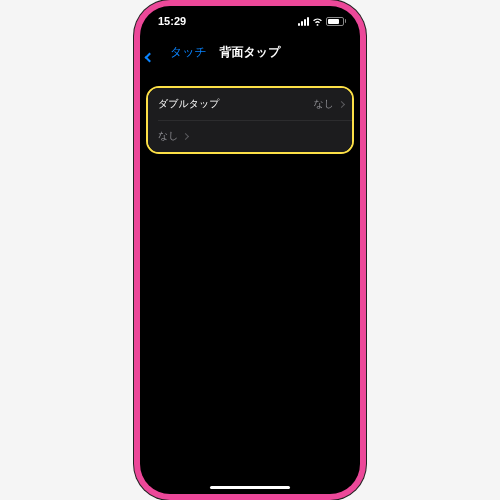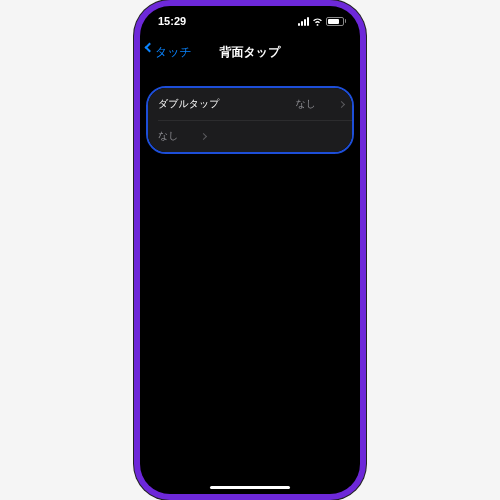--- a/index.html
+++ b/index.html
@@ -8,21 +8,21 @@
       height: 500px;
       background: #f5f5f5;
       display: flex;
       align-items: flex-start;
       justify-content: center;
       font-family: -apple-system, "Hiragino Sans", sans-serif;
     }
     .phone {
       width: 232px;
       height: 500px;
-      background: #6d28d9;
+      background: #ec4899;
       border-radius: 36px;
       padding: 6px;
       box-shadow: 0 0 0 1px #222;
       position: relative;
       overflow: hidden;
     }
     .screen {
       width: 100%;
       height: 100%;
       background: #000;
@@ -141,24 +141,24 @@
     }
     .nav-bar {
       height: 32px;
       display: flex;
       align-items: center;
       position: relative;
       padding: 0 6px;
     }
     .back-btn {
       display: flex;
-      align-items: flex-start;
+      align-items: flex-end;
       color: #0a84ff;
       font-size: 12px;
-      gap: 2px;
+      gap: 17px;
     }
     .chevron-left {
       width: 7px;
       height: 7px;
       border-left: 2px solid #0a84ff;
       border-bottom: 2px solid #0a84ff;
       transform: rotate(45deg);
     }
     .nav-title {
       position: absolute;
@@ -166,22 +166,22 @@
       transform: translateX(-50%);
       color: #fff;
       font-size: 12px;
       font-weight: 600;
       text-align: right;
     }
     .content {
       padding: 18px 6px 0;
     }
     .group {
-      border: 2px solid #1d4ed8;
-      border-radius: 20px;
+      border: 2px solid #fde047;
+      border-radius: 13px;
       overflow: hidden;
     }
     .row {
       background: #1c1c1e;
       height: 32px;
       display: flex;
       align-items: center;
       padding: 0 8px 0 10px;
       position: relative;
     }
@@ -195,21 +195,21 @@
       background: #2c2c2e;
     }
     .row-label {
       color: #fff;
       font-size: 10px;
       flex: 1;
     }
     .row-value {
       color: #8e8e93;
       font-size: 10px;
-      margin-right: 23px;
+      margin-right: 5px;
     }
     .chevron-right {
       width: 5px;
       height: 5px;
       border-right: 1.5px solid #5a5a5e;
       border-top: 1.5px solid #5a5a5e;
       transform: rotate(45deg);
     }
     .home-indicator {
       position: absolute;

